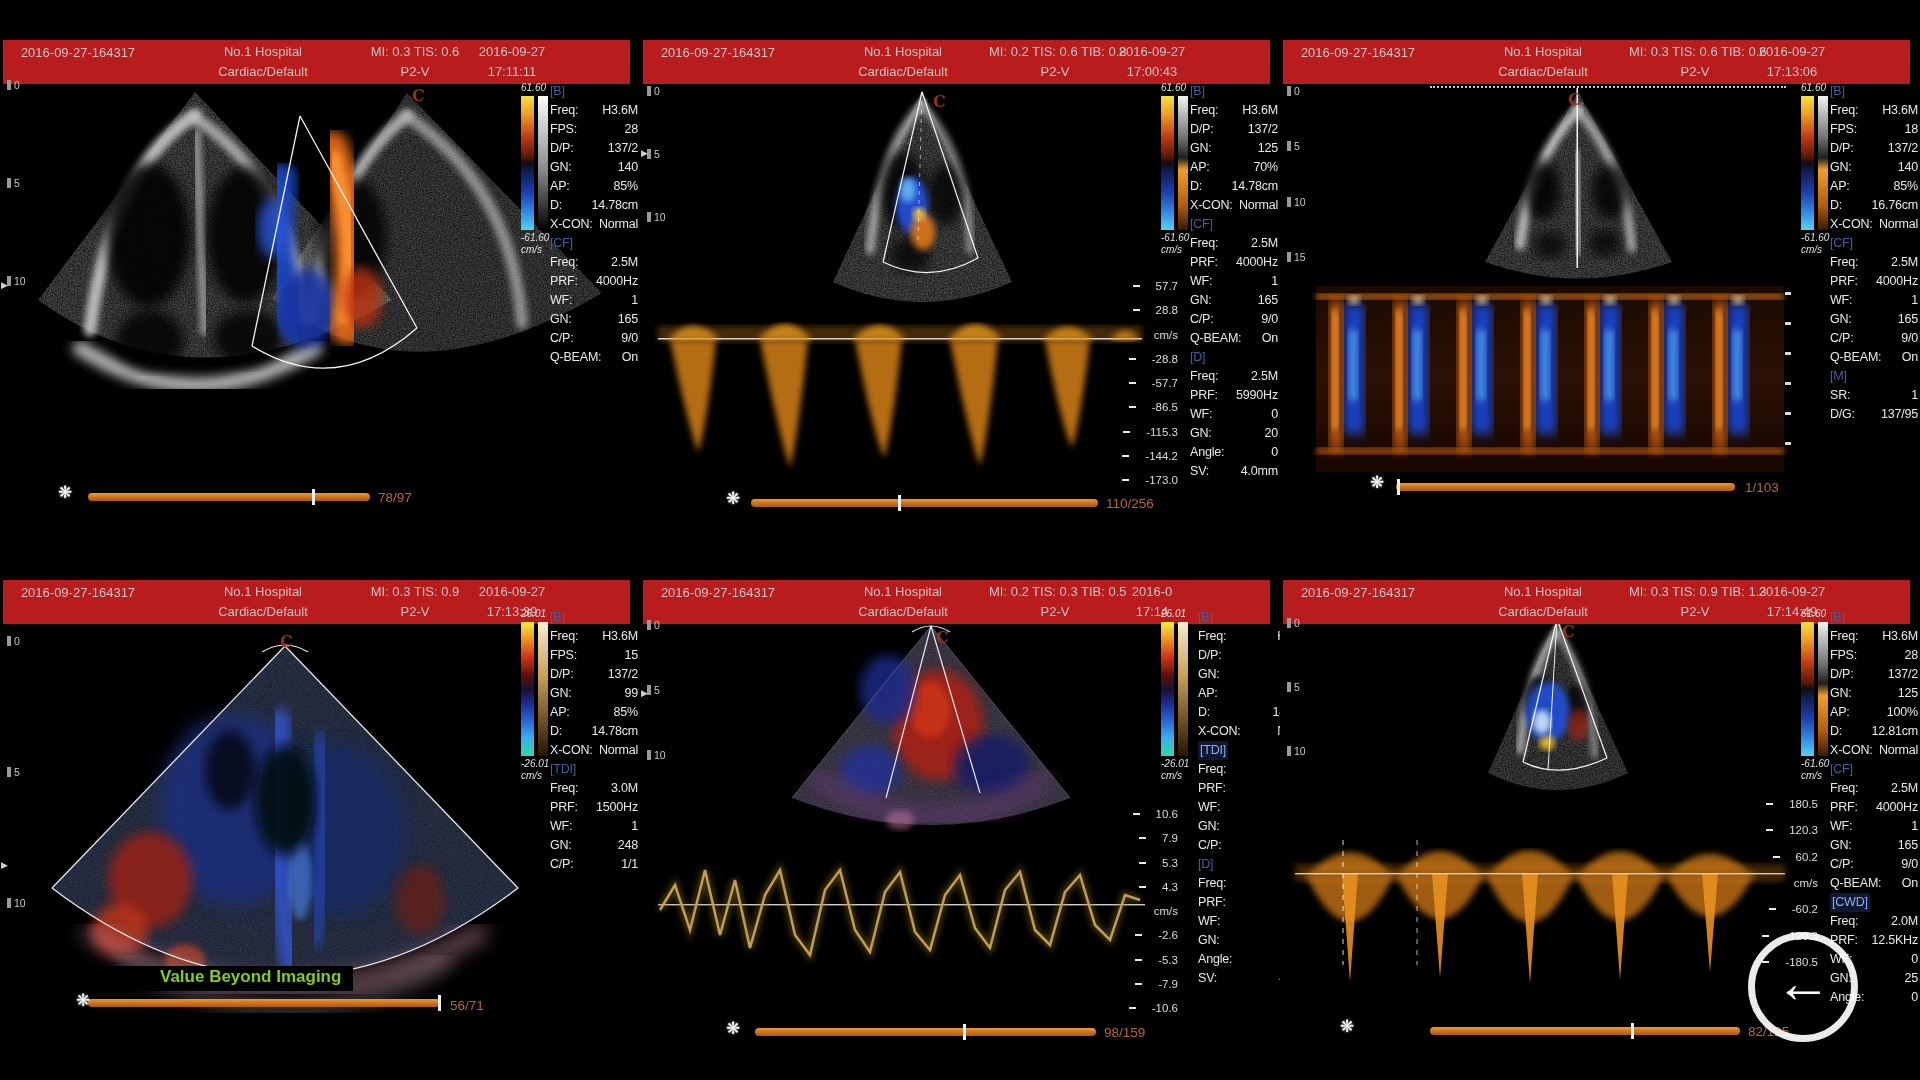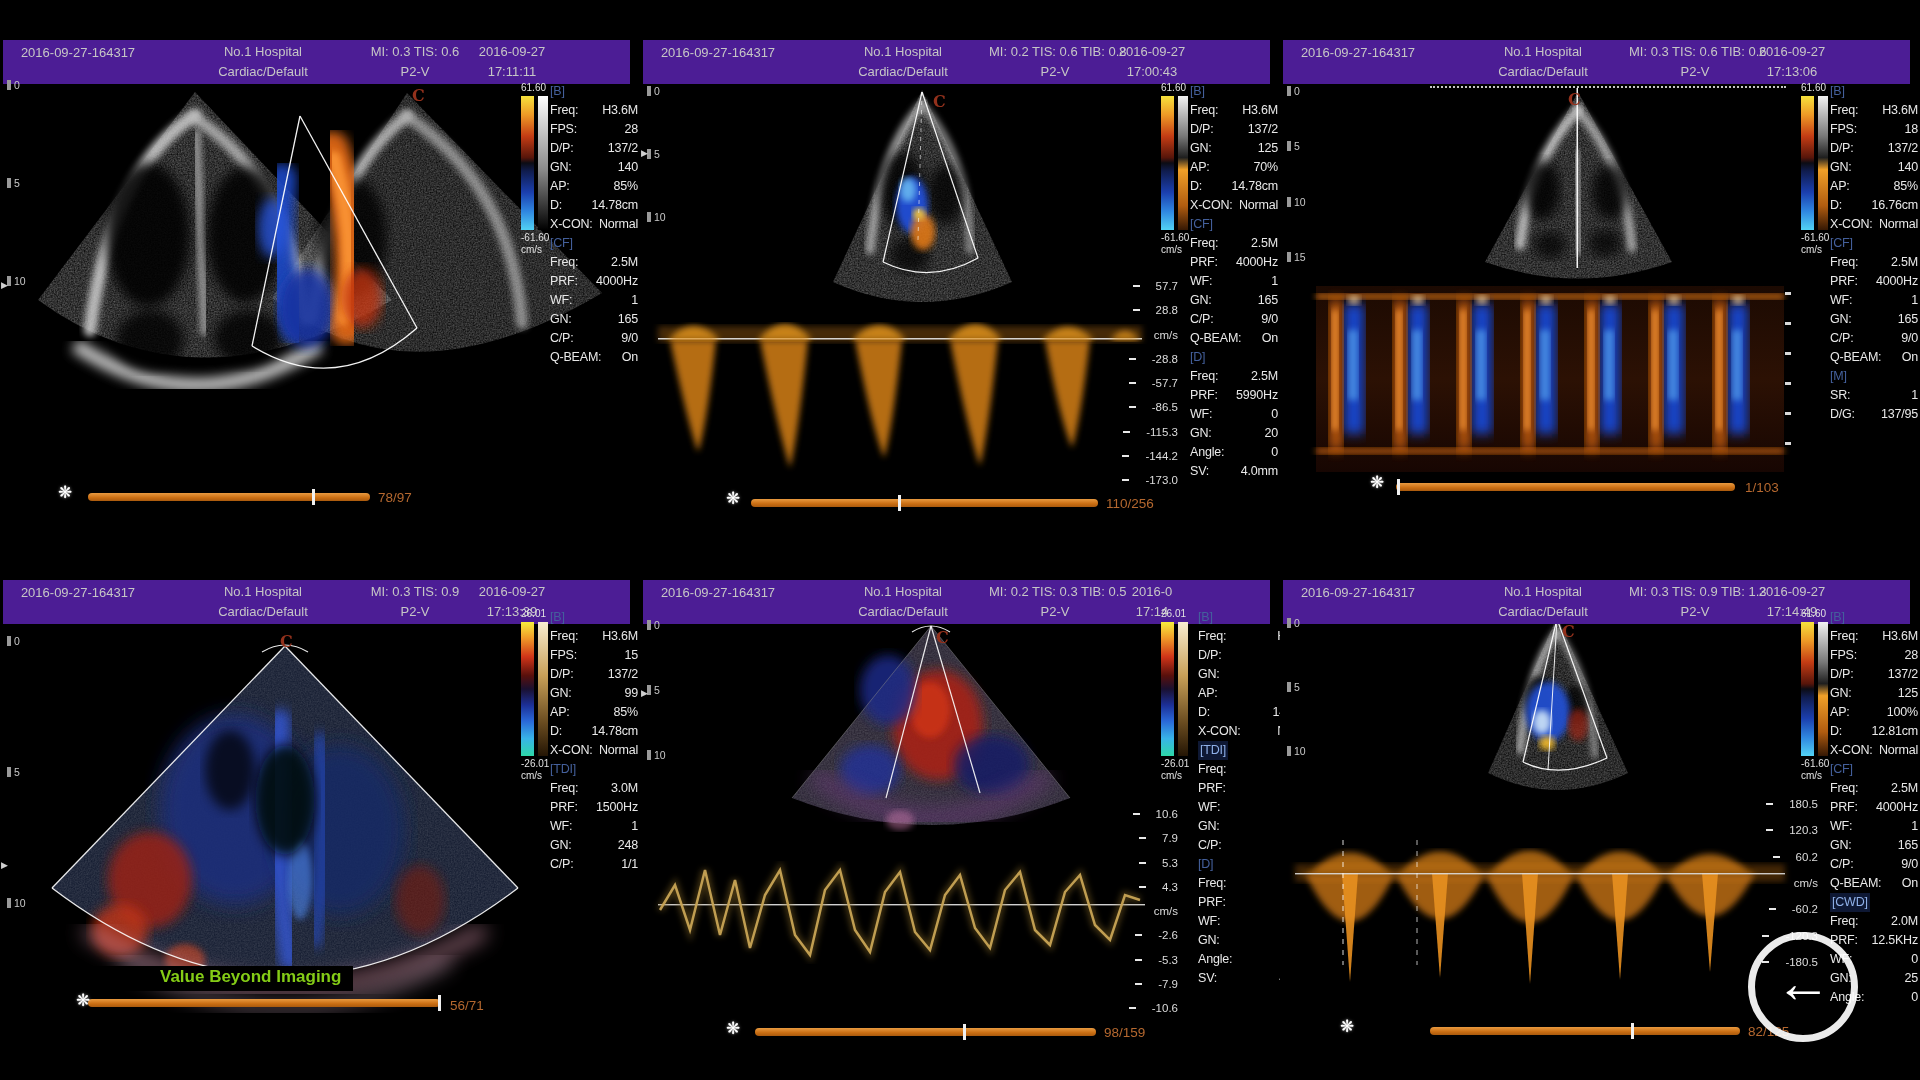--- a/index.html
+++ b/index.html
@@ -1,36 +1,36 @@
 <!DOCTYPE html>
 <html><head>
 <meta charset="utf-8">
 <style>
   html,body{margin:0;padding:0;background:#000;}
   #screen{position:relative;width:1920px;height:1080px;background:#000;overflow:hidden;
           font-family:"Liberation Sans",sans-serif;}
   .panel{position:absolute;width:640px;height:540px;background:#000;overflow:hidden;}
   .art{position:absolute;left:0;top:0;width:640px;height:540px;}
   
-  .hdr{position:absolute;left:3px;right:10px;top:40px;height:44px;background:#4c1d95;color:#c6c6c6;font-size:13px;}
+  .hdr{position:absolute;left:3px;right:10px;top:40px;height:44px;background:#b91c1c;color:#c6c6c6;font-size:13px;}
   .hc{position:absolute;top:2px;text-align:center;line-height:20px;white-space:nowrap;}
   .c1{left:0;width:150px;padding-top:1px;}
   .c2{left:150px;width:220px;}
   .c3{left:346px;width:132px;}
   .c4{left:450px;width:118px;}
   
   .depth{position:absolute;left:7px;width:18px;display:flex;flex-direction:column;justify-content:space-between;
          color:#c8c8c8;font-size:10.5px;}
   .dtick{display:block;border-left:4px solid #9a9a9a;padding-left:3px;line-height:10px;}
   .focus{position:absolute;left:1px;color:#d0d0d0;font-size:9px;}
   
   .cmark{position:absolute;color:#93311c;font-weight:bold;font-size:16px;font-family:"DejaVu Serif",serif;}
   
   .cbar{position:absolute;left:521px;width:44px;font-size:10px;color:#e2e2e2;}
-  .cb-max,.cb-min,.cb-unit{height:12px;line-height:12px;}
+  .cb-max,.cb-min,.cb-unit{height:12px;line-height:12px;font-style:italic;}
   .cb-bars{display:flex;gap:4px;height:134px;margin:2px 0;}
   .bar{width:13px;height:100%;}
   .bar.cf{background:linear-gradient(#f6e23c 0%,#ee9a26 14%,#c43c14 30%,#57150a 46%,#0c0c14 50%,#101c4e 56%,#1b3fae 72%,#2f86e0 86%,#52d2f4 100%);}
   .bar.gray{width:10px;background:linear-gradient(#fdfdfd,#8a8a8a 55%,#000);}
   .bar.pw{width:10px;background:linear-gradient(#f2f2f2 0%,#787878 30%,#1e1e1e 46%,#f0a028 55%,#b05c10 82%,#361804 100%);}
   .bar.tdi{background:linear-gradient(#f8ee3c 0%,#f09a28 12%,#d03418 26%,#58100c 40%,#1a1030 50%,#1c2f96 62%,#2a68d8 74%,#38b4e8 87%,#2ed8a8 100%);}
   .bar.tan{width:10px;background:linear-gradient(#f8ecd0 0%,#c8a058 40%,#6a4c20 75%,#241504 100%);}
   
   .params{position:absolute;left:550px;width:88px;font-size:12.5px;line-height:19px;color:#e8e8e8;letter-spacing:-0.2px;}
   .pgroup-title{color:#44609c;}

